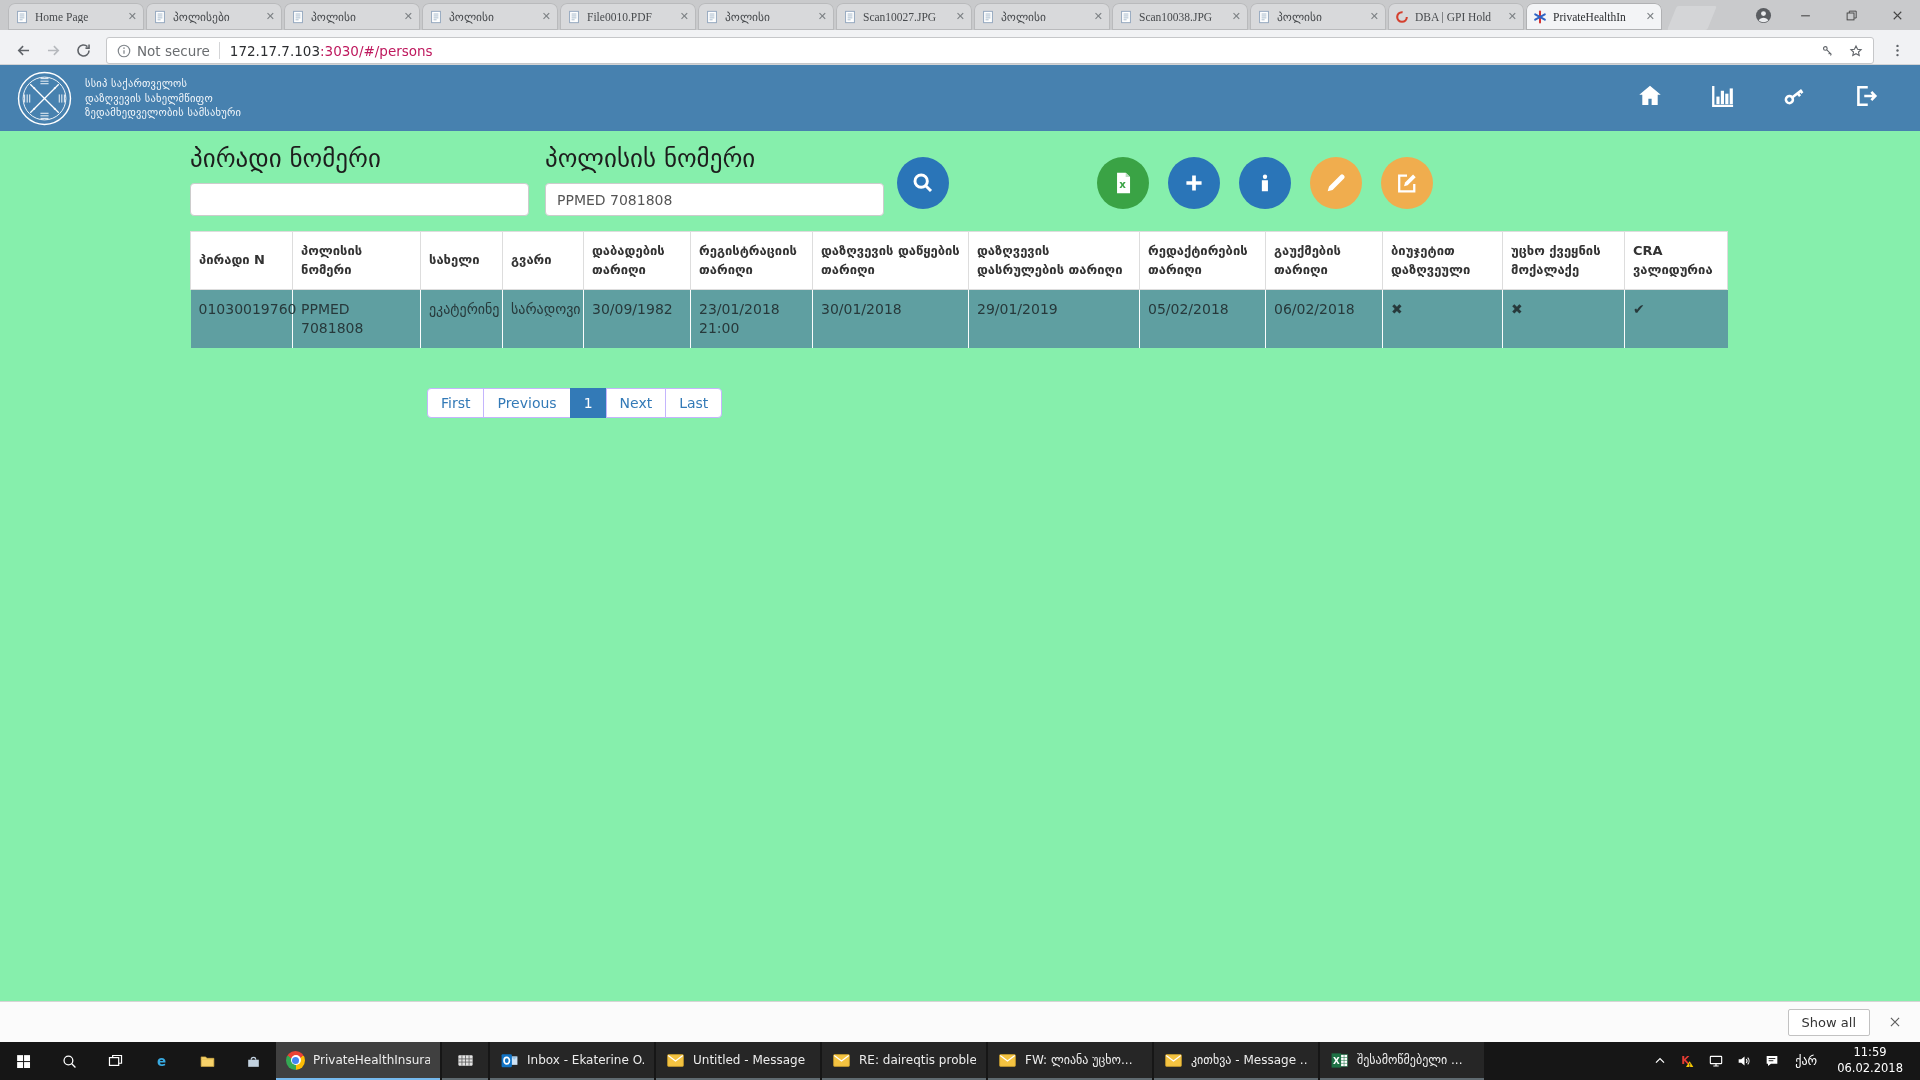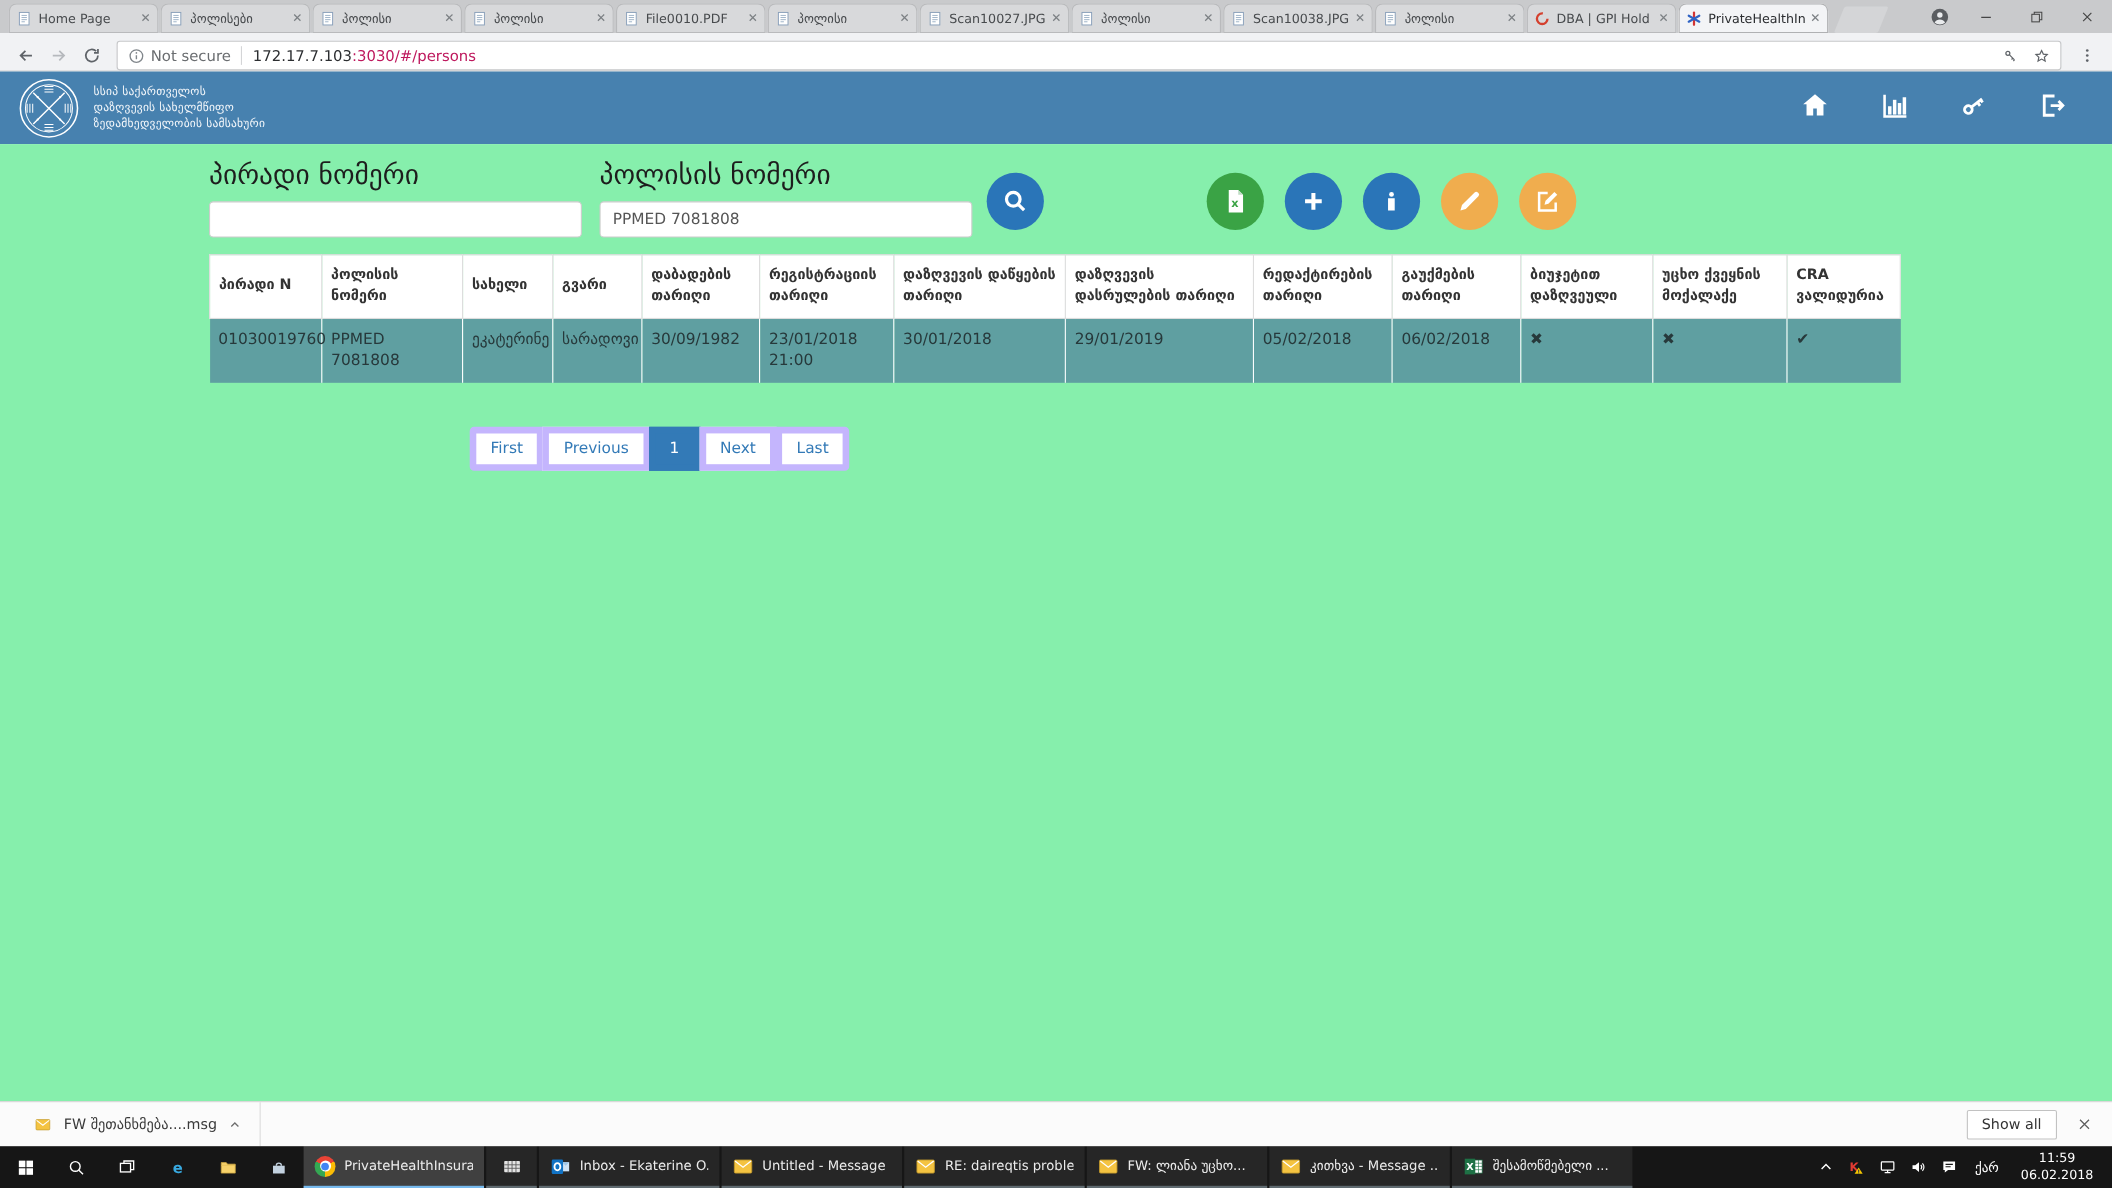--- a/index.html
+++ b/index.html
@@ -6,21 +6,21 @@
   html,body { width:1920px; height:1080px; overflow:hidden; }
   body { font-family:"DejaVu Sans", sans-serif; background:#fff; position:relative; }
   .ico { display:inline-flex; align-items:center; justify-content:center; }
   .ico svg { width:100%; height:100%; display:block; }
 
   
   .tabbar { height:30px; background:#c9cacc; display:flex; align-items:flex-end; padding-left:8px; position:relative; }
   .tab { width:136px; height:27px; background:#d8d9db; border-radius:7px 7px 0 0; display:flex; align-items:center; padding:0 7px; margin-right:2px; font-size:11.5px; color:#474a4d; box-shadow:inset 0 0 0 1px #b9babc; min-width:0; }
   .tab.active { background:#f3f4f6; color:#2b2d30; box-shadow:inset 0 0 0 1px #b0b1b3; }
   .tab .tabicon { width:14px; height:14px; margin-right:6px; flex:none; }
-  .tabtitle { flex:1; overflow:hidden; white-space:nowrap; }
+  .tabtitle { flex:1; overflow:hidden; white-space:nowrap;font-family:Liberation Serif, serif; }
   .tabclose { color:#7c8084; font-size:11px; margin-left:4px; flex:none; }
   .newtab { width:40px; height:24px; background:#d4d5d7; transform:skewX(-22deg); margin-left:8px; border-radius:2px; }
   .wincontrols { position:absolute; right:0; top:0; height:30px; display:flex; align-items:center; }
   .profilebtn { width:38px; height:30px; display:flex; align-items:center; justify-content:center; }
   .profilebtn .ico { width:19px; height:19px; }
   .wcbtn { width:46px; height:30px; display:flex; align-items:center; justify-content:center; }
   .wcbtn .ico { width:15px; height:15px; }
 
   
   .toolbar { height:35px; background:#f1f2f4; border-bottom:1px solid #d2d3d5; display:flex; align-items:flex-end; padding:0 8px; }
@@ -60,21 +60,21 @@
   .btn-info { left:1239px; background:#2a75b8; }
   .btn-edit { left:1310px; background:#f0ad4e; }
   .btn-editsq { left:1381px; background:#f0ad4e; }
 
   .datatable { position:absolute; left:190px; top:100px; width:1537px; border-collapse:collapse; table-layout:fixed; }
   .datatable th { border:1px solid #ddd; background:#fff; font-size:13px; font-weight:700; color:#333; text-align:left; padding:6px 8px; height:58px; vertical-align:middle; line-height:1.45; }
   .datatable td { background:#5f9fa1; color:#27393b; font-size:14px; padding:10px 8px; height:58px; vertical-align:top; border-right:1px solid #fbfdfd; line-height:1.35; }
   .datatable td:last-child { border-right:none; }
 
   .pagination { position:absolute; left:427px; top:257px; display:flex; font-size:14px; }
-  .page-btn { border:6px solid #c4b5fd; background:#fff; color:#337ab7; padding:6px 13px; margin-left:-1px; }
+  .page-btn { border:1px solid #c4b5fd; background:#fff; color:#337ab7; padding:6px 13px; margin-left:-1px; }
   .page-btn:first-child { border-radius:4px 0 0 4px; margin-left:0; }
   .page-btn:last-child { border-radius:0 4px 4px 0; }
   .page-btn.active { background:#337ab7; border-color:#337ab7; color:#fff; }
 
   
   .downloadbar { position:absolute; left:0; right:0; bottom:38px; height:41px; background:#fbfbfb; border-top:1px solid #d5d5d5; display:flex; align-items:center; padding-left:14px; }
   .dlitem { height:100%; display:flex; align-items:center; gap:10px; padding:0 16px; border-right:1px solid #dcdcdc; font-size:13px; color:#3a3a3a; }
   .dlitem .env { width:18px; height:15px; }
   .dlitem .chev { width:13px; height:13px; }
   .dl-right { margin-left:auto; display:flex; align-items:center; gap:18px; padding-right:18px;padding-left:28px; }
@@ -490,34 +490,20 @@
       <div class="page-btn">First</div>
       <div class="page-btn">Previous</div>
       <div class="page-btn active">1</div>
       <div class="page-btn">Next</div>
       <div class="page-btn">Last</div>
     </div>
 </div>
 
 <div class="downloadbar">
   <div style="display:flex;height:100%;">
-      <div class="dlitem">
-        <span class="ico env" style="">
-          <svg viewBox="0 0 24 24">
-            <rect x="2" y="4.5" width="20" height="15" rx="1.3" fill="#f4c341" stroke="#c39a2c"></rect>
-            <path d="M2.8 5.6L12 12.7l9.2-7.1" fill="none" stroke="#fff" stroke-width="1.5"></path>
-          </svg>
-        </span>
-        <span>FW  შეთანხმება....msg</span>
-        <span class="ico chev" style="">
-          <svg viewBox="0 0 24 24">
-            <path d="M6 15l6-6 6 6" fill="none" stroke="#6e6e6e" stroke-width="2.1"></path>
-          </svg>
-        </span>
-      </div>
     </div>
   <div class="dl-right">
     <button class="showall">Show all</button>
     <span class="ico dlclose">
         <svg viewBox="0 0 24 24">
           <path d="M5 5l14 14M19 5L5 19" stroke="#5e5e5e" stroke-width="2"></path>
         </svg>
       </span>
   </div>
 </div>

